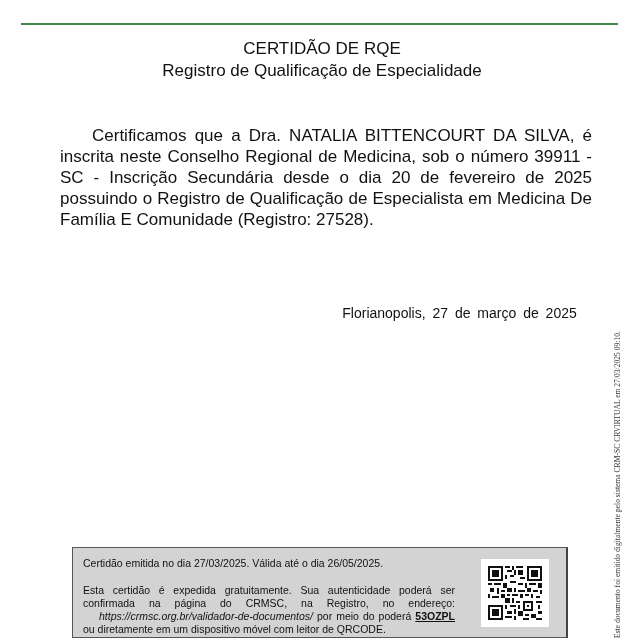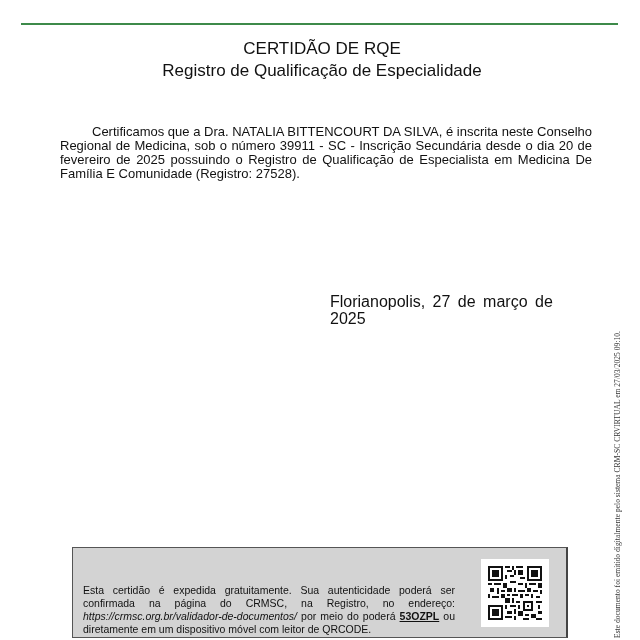--- a/index.html
+++ b/index.html
@@ -14,46 +14,46 @@
     .title1 {
       position: absolute; left: 0; top: 38px; width: 644px; text-align: center;
       font-size: 17px; line-height: 22px;
     }
     .title2 {
       position: absolute; left: 0; top: 60px; width: 644px; text-align: center;
       font-size: 17px; line-height: 22px;
     }
     .body-para {
       position: absolute; left: 60px; top: 125px; width: 532px;
-      font-size: 13px; line-height: 14px; text-align: justify; text-indent: 32px;
+      font-size: 17px; line-height: 21px; text-align: justify; text-indent: 32px;
     }
     .place-date {
-      position: absolute; left: 330px; top: 293px; width: 259px; text-align: left;
-      font-size: 16px; line-height: 17px; word-spacing: 3px;
+      position: absolute; left: 330px; top: 305px; width: 259px; text-align: center;
+      font-size: 14px; line-height: 17px; word-spacing: 3px;
     }
     .side-note {
       position: absolute; left: 612px; top: 638px; width: 310px; height: 12px;
       transform-origin: 0 0; transform: rotate(-90deg);
       font-family: "Liberation Serif", serif; font-size: 7.6px; line-height: 12px;
       color: #333; white-space: nowrap;
     }
     .info-box {
       position: absolute; left: 72px; top: 547px; width: 496px; height: 91px;
       background: #d3d3d3; border: 1px solid #555; border-right: 2px solid #444;
       box-sizing: border-box;
     }
     .info-line1 {
       position: absolute; left: 10px; top: 9px; font-size: 10.5px; line-height: 13px;
       white-space: nowrap;
     }
     .info-para {
       position: absolute; left: 10px; top: 36px; width: 372px;
       font-size: 10.5px; line-height: 13px; text-align: justify;
     }
-    .info-para .url { font-style: italic; }
+    .info-para .url { font-style: italic; margin-left: 16px; }
     .info-para .code { font-weight: bold; text-decoration: underline; }
     .qr-box {
       position: absolute; left: 408px; top: 11px; width: 68px; height: 68px;
       background: #fff;
     }
     .qr-box svg { position: absolute; left: 7px; top: 7px; }
   </style>
 </head>
 <body>
 
@@ -62,20 +62,21 @@
 <div class="title1">CERTIDÃO DE RQE</div>
 <div class="title2">Registro de Qualificação de Especialidade</div>
 
 <div class="body-para">Certificamos que a Dra. NATALIA BITTENCOURT DA SILVA, é inscrita neste Conselho Regional de Medicina, sob o número 39911 - SC - Inscrição Secundária desde o dia 20 de fevereiro de 2025 possuindo o Registro de Qualificação de Especialista em Medicina De Família E Comunidade (Registro: 27528).</div>
 
 <div class="place-date">Florianopolis, 27 de março de 2025</div>
 
 <div class="side-note">Este documento foi emitido digitalmente pelo sistema CRM-SC CRVIRTUAL em 27/03/2025 09:10.</div>
 
 <div class="info-box">
+  <div class="info-line1">Certidão emitida no dia 27/03/2025. Válida até o dia 26/05/2025.</div>
   <div class="info-para"><span>Esta certidão é expedida gratuitamente. Sua autenticidade poderá ser confirmada na página do CRMSC, na Registro, no endereço: </span><span class="url">https://crmsc.org.br/validador-de-documentos/</span><span> por meio do poderá </span><span class="code">53OZPL</span><span> ou diretamente em um dispositivo móvel com leitor de QRCODE.</span></div>
   <div class="qr-box">
     <svg width="54" height="54" viewBox="0 0 25 25" shape-rendering="crispEdges">
       <rect width="25" height="25" fill="#fff"></rect>
       <g fill="#111">
 
         <rect x="0" y="0" width="7" height="7"></rect>
           <rect x="1" y="1" width="5" height="5" fill="#fff"></rect>
           <rect x="2" y="2" width="3" height="3"></rect>
         <rect x="18" y="0" width="7" height="7"></rect>

